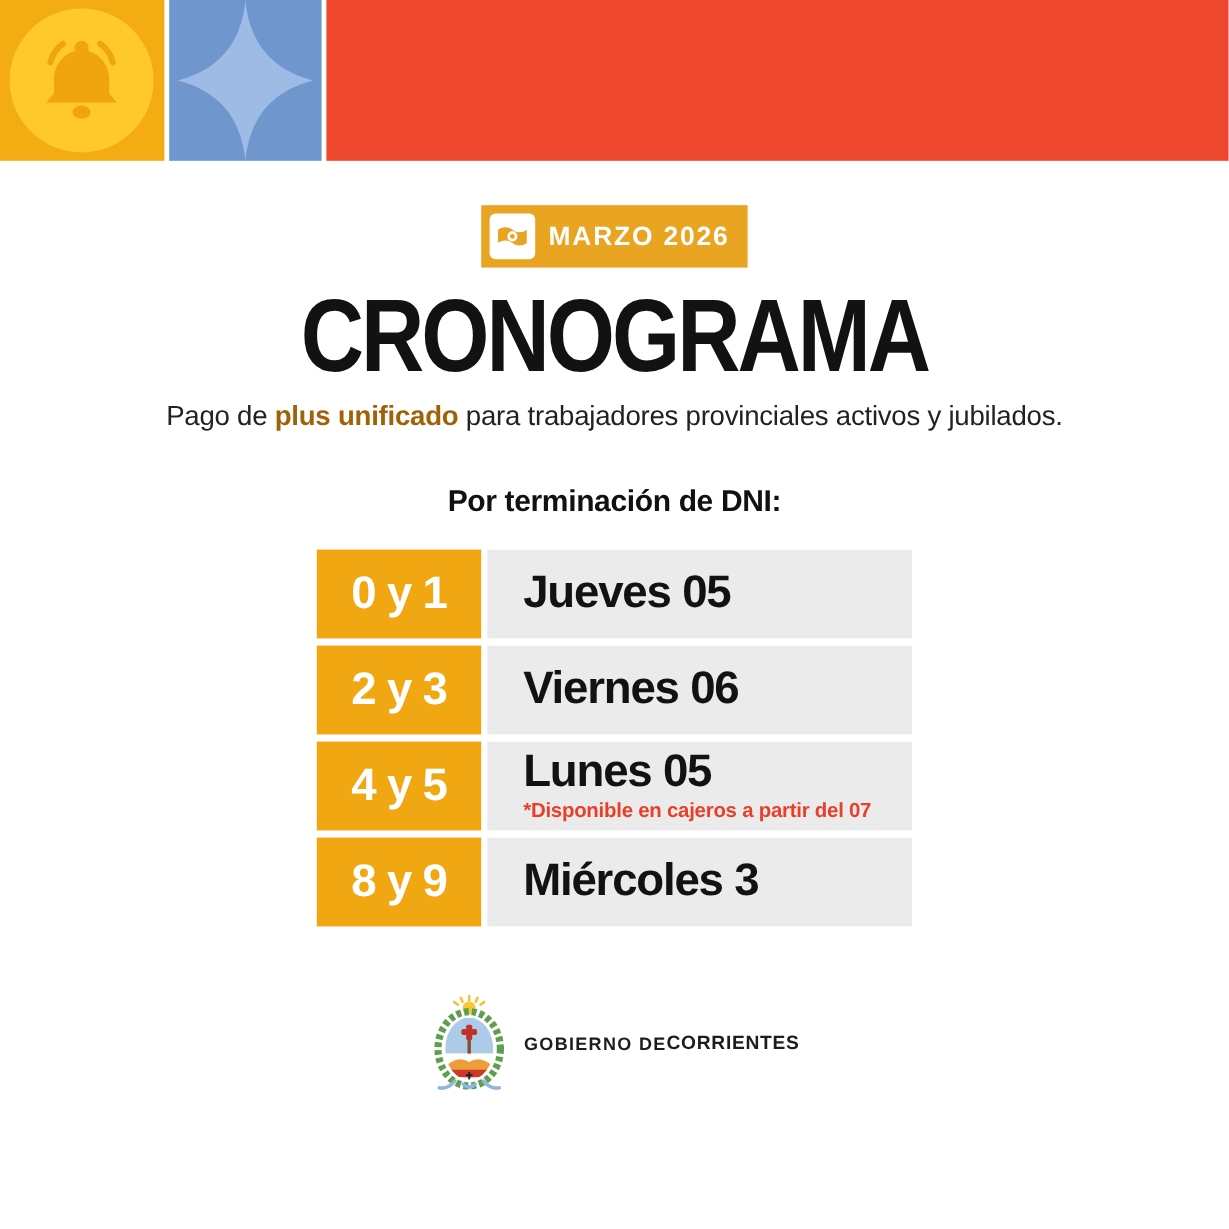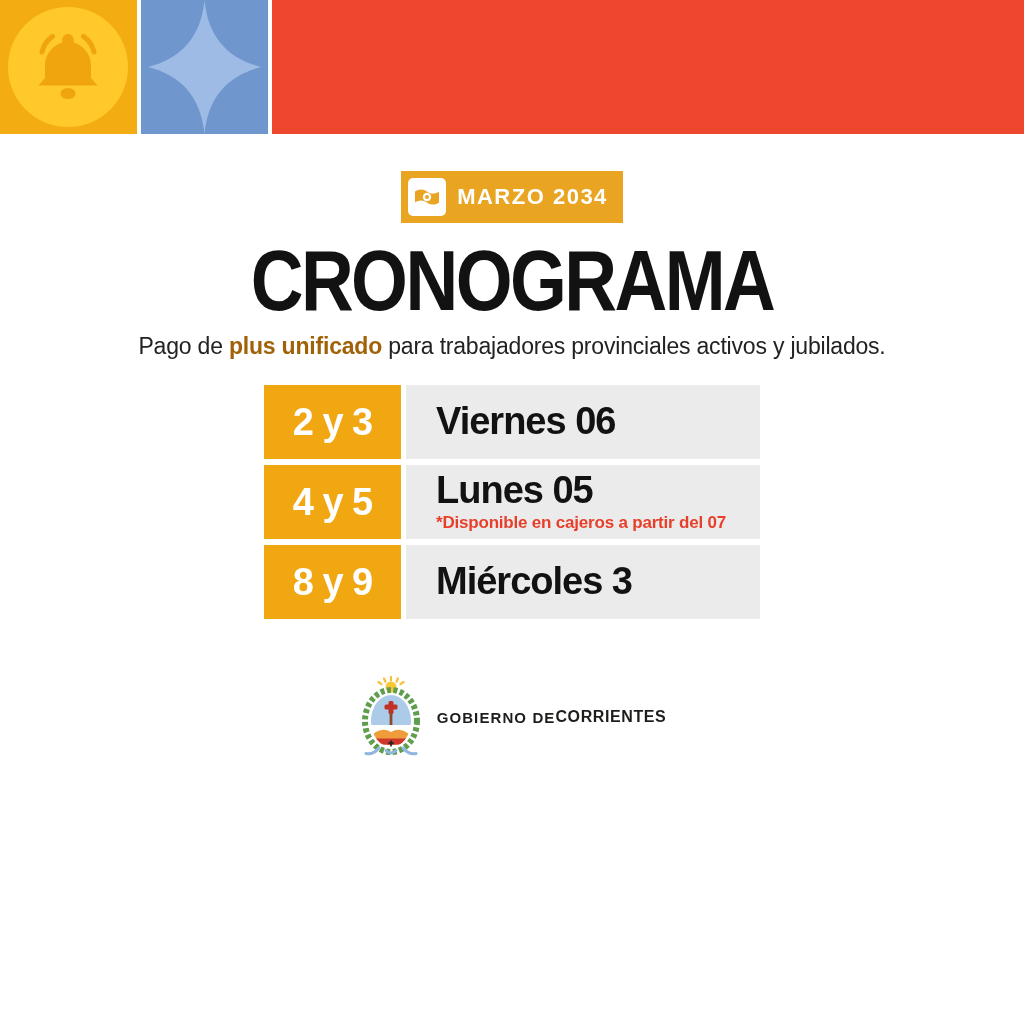--- a/index.html
+++ b/index.html
@@ -69,29 +69,37 @@
   </header>
 
   <div class="badge">
     <span class="badge-icon">
       <svg width="38" height="38" viewBox="0 0 38 38">
         <path d="M7 13.5 c3.5-2.8 8.5-2.8 12 0 c3.5 2.8 8.5 2.8 12 0 v11 c-3.5 2.8-8.5 2.8-12 0 c-3.5-2.8-8.5-2.8-12 0 z" fill="#E9A421"></path>
         <circle cx="19" cy="19" r="4.2" fill="#ffffff"></circle>
         <circle cx="19" cy="19" r="2" fill="#E9A421"></circle>
       </svg>
     </span>
-    <span class="badge-label">MARZO 2034</span>
+    <span class="badge-label">MARZO 2026</span>
   </div>
 
   <h1 class="title">CRONOGRAMA</h1>
 
   <p class="subtitle"><span>Pago de </span><strong class="hl" style="color:#a16207">plus unificado</strong><span> para trabajadores provinciales activos y jubilados.</span></p>
 
+  <h2 class="section-heading">Por terminación de DNI:</h2>
 
   <div class="schedule">
+    <div class="row">
+      <div class="cell-dni">0 y 1</div>
+      <div class="cell-day">
+        <div class="day">Jueves 05</div>
+
+      </div>
+    </div>
     <div class="row">
       <div class="cell-dni">2 y 3</div>
       <div class="cell-day">
         <div class="day">Viernes 06</div>
 
       </div>
     </div>
     <div class="row">
       <div class="cell-dni">4 y 5</div>
       <div class="cell-day">

